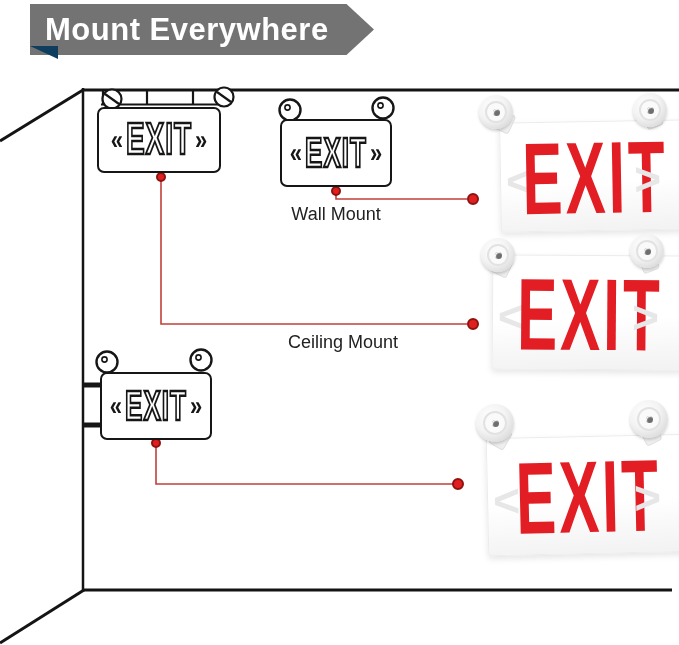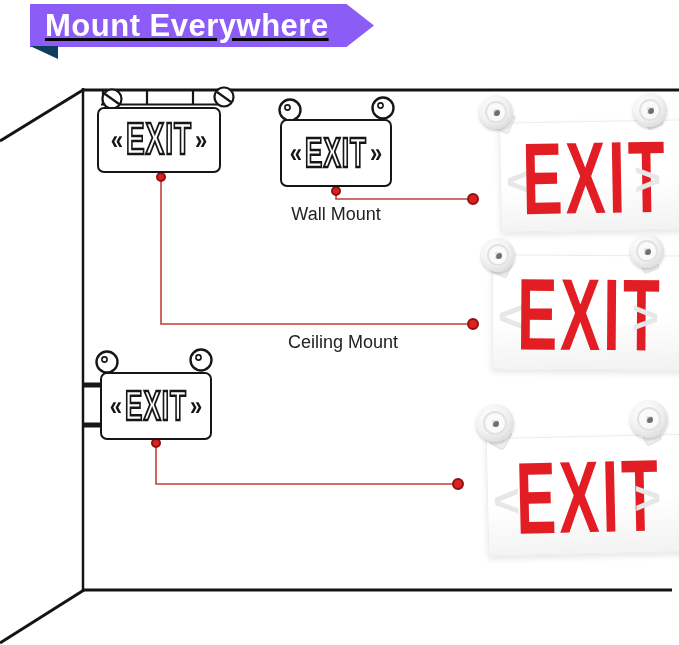--- a/index.html
+++ b/index.html
@@ -1,22 +1,22 @@
 <!DOCTYPE html>
 <html><head>
 <meta charset="utf-8">
 <style>
   html,body{margin:0;padding:0;background:#fff;}
   .stage{position:relative;width:679px;height:645px;background:#fff;overflow:hidden;
          font-family:"Liberation Sans",sans-serif;}
 
   
-  .banner{position:absolute;left:30px;top:4px;width:344px;height:43px;background:#8b5cf6;
+  .banner{position:absolute;left:30px;top:4px;width:344px;height:51px;background:#737373;
           clip-path:polygon(0 0,92% 0,100% 50%,92% 100%,0 100%);
-          display:flex;align-items:center;padding-left:15px;box-sizing:border-box;text-decoration:underline;}
+          display:flex;align-items:center;padding-left:15px;box-sizing:border-box;}
   .banner-text{color:#fff;font-size:31px;font-weight:700;letter-spacing:.5px;white-space:nowrap;}
   .banner-fold{position:absolute;left:30px;top:46px;width:28px;height:13px;background:#0e3d5e;
                clip-path:polygon(0 0,100% 0,100% 100%);}
 
   
   .lines{position:absolute;left:0;top:0;}
 
   
   .dsign{position:absolute;background:#fff;border:2.5px solid #161616;border-radius:7px;
          display:flex;align-items:center;justify-content:center;gap:3px;box-sizing:border-box;z-index:3;}

